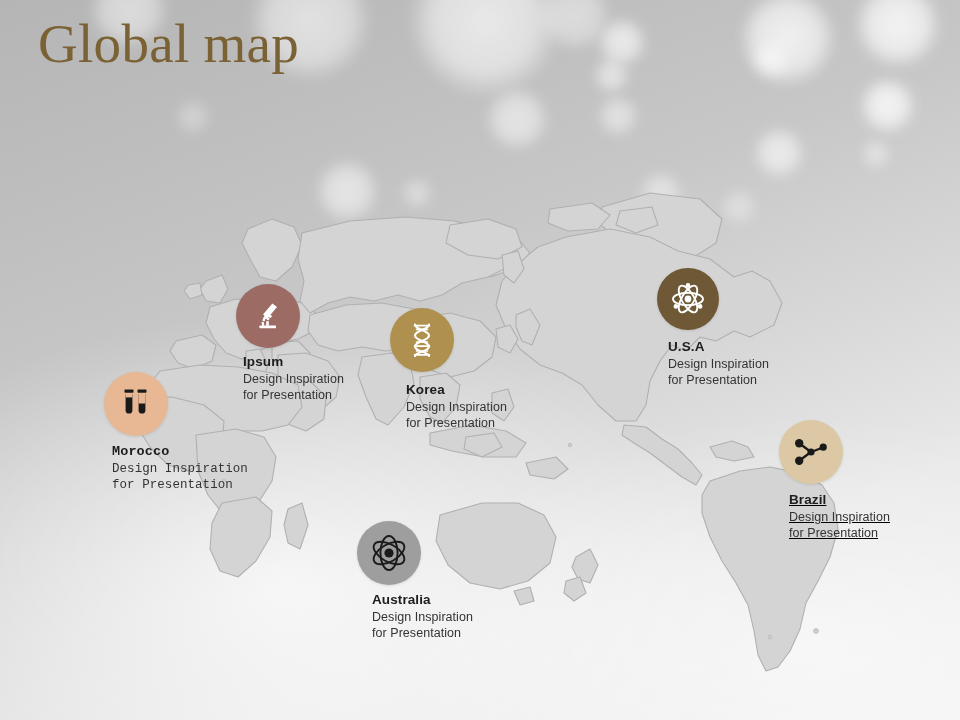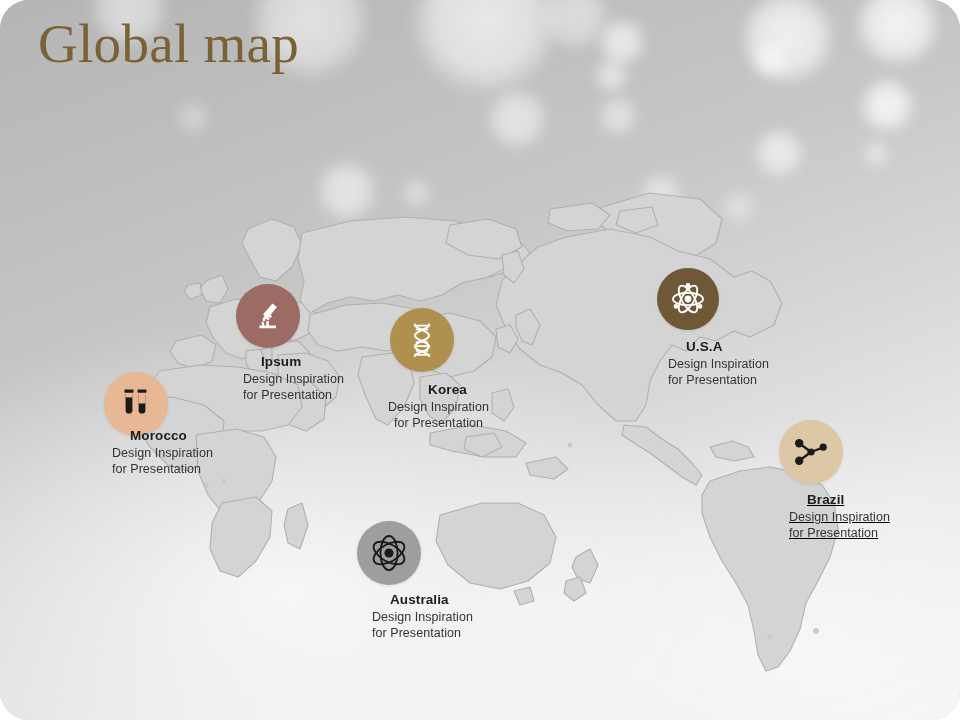--- a/index.html
+++ b/index.html
@@ -9,21 +9,20 @@
     background: #ffffff;
   }
 
   #slide {
     position: relative;
     width: 960px;
     height: 720px;
     overflow: hidden;
     font-family: "Liberation Sans", sans-serif;
     background: #b9b9b9;
-    border-radius: 29px;
   }
 
   
   .bg-base {
     position: absolute;
     inset: 0;
     background:
       linear-gradient(160deg, #b5b5b5 0%, #bdbdbd 18%, #c7c7c7 38%, #d8d8d8 58%, #e9e9e9 76%, #f2f2f2 100%);
   }
   .bg-vign {
@@ -91,21 +90,20 @@
   .mtext {
     position: absolute;
     white-space: nowrap;
   }
   .mname {
     font-size: 13.5px;
     font-weight: bold;
     color: #1d1d1d;
     line-height: 1.25;
     letter-spacing: 0.1px;
-    margin-left: 18px;
   }
   .mline {
     font-size: 12.5px;
     color: #333333;
     line-height: 1.3;
     letter-spacing: 0.05px;
   }
 </style>
 </head>
 <body>
@@ -210,21 +208,21 @@
         <g fill="#1a1a1a">
           <rect x="2.5" y="0.5" width="9" height="3.2" rx="0.6"></rect>
           <path d="M3.6 5 h6.8 v16.2 a3.4 3.4 0 0 1 -6.8 0 Z"></path>
           <rect x="3.6" y="5" width="6.8" height="3.4" fill="#e8b894"></rect>
           <rect x="15.5" y="0.5" width="9" height="3.2" rx="0.6"></rect>
           <path d="M16.6 5 h6.8 v16.2 a3.4 3.4 0 0 1 -6.8 0 Z"></path>
           <rect x="16.6" y="5" width="6.8" height="9.5" fill="#e8b894"></rect>
         </g>
       </svg>
     </div>
-    <div class="mtext" style="left:112px; top:428px;">
+    <div class="mtext" style="left:112px; top:444px;font-family:Liberation Mono, monospace;">
       <div class="mname">Morocco</div>
       <div class="mline">Design Inspiration</div>
       <div class="mline">for Presentation</div>
     </div>
   </div>
 
   <div class="marker" style="left:0;top:0;">
     <div class="bubble" style="left:236px; top:284px; width:64px; height:64px; background:#9b6b64;">
       <svg width="32" height="32" viewBox="0 0 32 32">
         <g fill="#ffffff">
@@ -252,21 +250,21 @@
           <path d="M20 1.5 C20 7, 6 7, 6 12.5 C6 18, 20 18, 20 23.5 C20 29, 6 29, 6 33"></path>
           <path d="M5.6 2.6 h14.8" stroke-width="1.7"></path>
           <path d="M7.6 6.4 h10.8" stroke-width="1.7"></path>
           <path d="M7.6 19 h10.8" stroke-width="1.7"></path>
           <path d="M5.6 23.2 h14.8" stroke-width="1.7"></path>
           <path d="M7.6 28 h10.8" stroke-width="1.7"></path>
           <path d="M5.6 31.8 h14.8" stroke-width="1.7"></path>
         </g>
       </svg>
     </div>
-    <div class="mtext" style="left:388px; top:382px;text-align:center;">
+    <div class="mtext" style="left:406px; top:382px;">
       <div class="mname">Korea</div>
       <div class="mline">Design Inspiration</div>
       <div class="mline">for Presentation</div>
     </div>
   </div>
 
   <div class="marker" style="left:0;top:0;">
     <div class="bubble" style="left:657px; top:268px; width:62px; height:62px; background:#6e5836;">
       <svg width="34" height="34" viewBox="0 0 34 34">
         <g stroke="#ffffff" stroke-width="1.9" fill="none">

